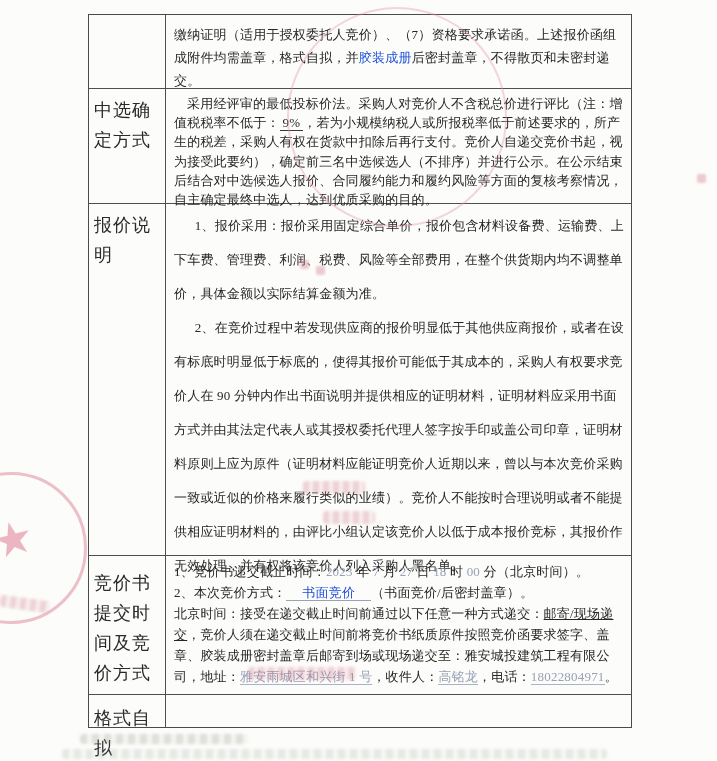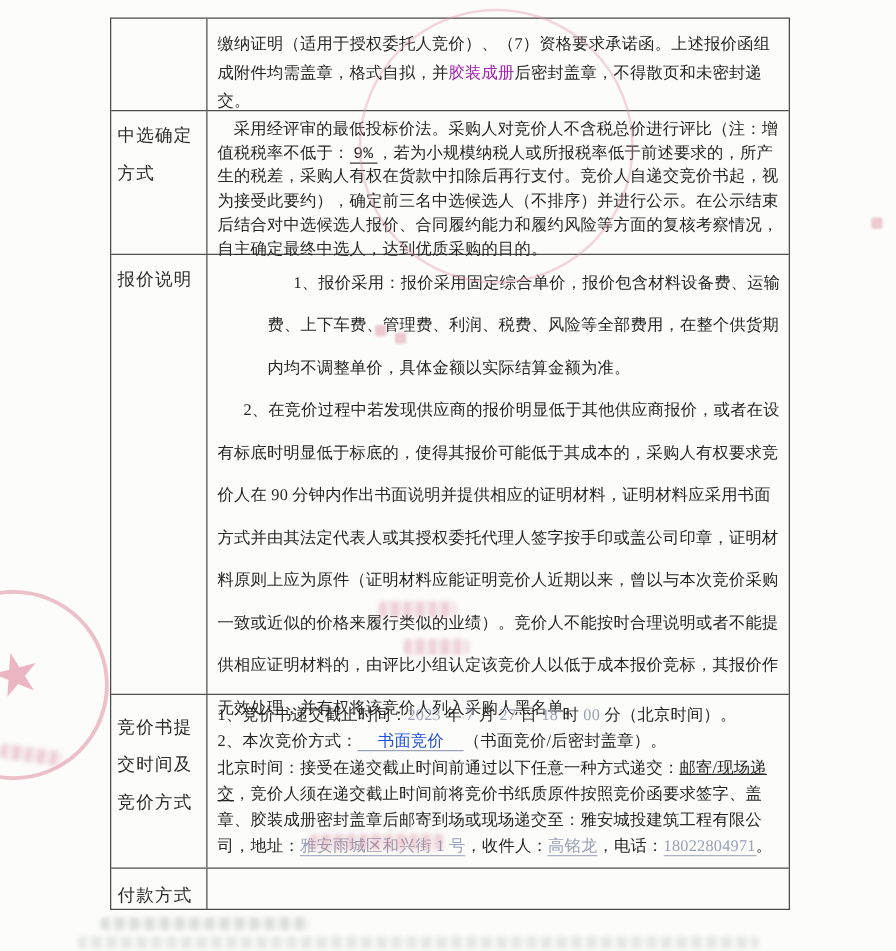--- a/index.html
+++ b/index.html
@@ -14,39 +14,39 @@
   .tbl{
     position:absolute;left:88px;top:14px;width:544px;height:714px;
     border:1px solid #4a4a4a;box-sizing:border-box;
     background:transparent;z-index:2;
   }
   .row{display:flex;box-sizing:border-box;border-bottom:1px solid #4f4f4f;}
   .row:last-child{border-bottom:none;}
   .lbl{
     width:77px;flex:0 0 77px;box-sizing:border-box;
     border-right:1px solid #4f4f4f;
-    font-size:14px;line-height:30px;letter-spacing:1px;
+    font-size:18px;line-height:30px;letter-spacing:1px;
     padding:6px 2px 0 5px;color:#2a2a2a;
   }
   .cnt{
     flex:1;box-sizing:border-box;
     font-size:13px;letter-spacing:0.2px;
     padding:5px 4px 0 8px;color:#262626;
   }
   .p{margin:0;}
   .lh23{line-height:23px;padding-top:3px;}
   .lh19{line-height:19.2px;}
   .lh34{line-height:34px;}
   .lh21{line-height:21px;}
-  .ind1{text-indent:1em;font-family:Liberation Mono, monospace;}
+  .ind1{text-indent:1em;}
   .ind2{text-indent:1.6em;}
-  .mt0{margin-top:0;margin-left:40px;}
+  .mt0{margin-top:0;}
   
   .lt{color:#98a1b6;}                               
-  .ltb{color:#a21caf;}                              
+  .ltb{color:#1d4ed8;}                              
   .u{border-bottom:1px solid #3a3a3a;padding:0 3px;}
   .ub{text-decoration:underline;}                   
   .ul{color:#98a1b6;border-bottom:1px solid #aab2c4;}
   .blank{color:#1d4ed8;border-bottom:1px solid #9aa3b6;padding:0 16px;}
   
   .stamp-circle-main{
     position:absolute;left:287px;top:7px;width:216px;height:216px;
     border:2.5px solid rgba(228,148,168,0.38);border-radius:50%;
     z-index:5;pointer-events:none;
   }
@@ -101,21 +101,21 @@
     <div class="row" style="height:139px">
       <div class="lbl" style="padding-top:12px">竞价书提交时间及竞价方式</div>
       <div class="cnt">
         <p class="p lh21"><span>1、竞价书递交截止时间：</span><span class="lt">2023</span><span> 年 </span><span class="lt">7</span><span> 月 </span><span class="lt">27</span><span> 日 </span><span class="lt">18</span><span> 时 </span><span class="lt">00</span><span> 分（北京时间）。</span></p>
         <p class="p lh21"><span>2、本次竞价方式：</span><span class="blank">书面竞价</span><span>（书面竞价/后密封盖章）。</span></p>
         <p class="p lh21"><span>北京时间：接受在递交截止时间前通过以下任意一种方式递交：</span><span class="ub">邮寄/现场递交</span><span>，竞价人须在递交截止时间前将竞价书纸质原件按照竞价函要求签字、盖章、胶装成册密封盖章后邮寄到场或现场递交至：雅安城投建筑工程有限公司，地址：</span><span class="ul">雅安雨城区和兴街 1 号</span><span>，收件人：</span><span class="ul">高铭龙</span><span>，电话：</span><span class="ul">18022804971</span><span>。</span></p>
       </div>
     </div>
 
     <div class="row" style="height:33px">
-      <div class="lbl" style="padding-top:8px">付款方式</div>
+      <div class="lbl" style="padding-top:8px">格式自拟</div>
     </div>
 
   </div>
 
   <div class="stamp-circle-main"></div>
   <div class="stamp-circle-left"></div>
   <div class="stamp-star">★</div>
   <div class="smudge sm-red" style="left:0px;top:598px;width:50px;height:12px;transform:rotate(8deg)"></div>
   <div class="smudge sm-red" style="left:303px;top:481px;width:62px;height:13px"></div>
   <div class="smudge sm-red" style="left:323px;top:511px;width:52px;height:13px"></div>

